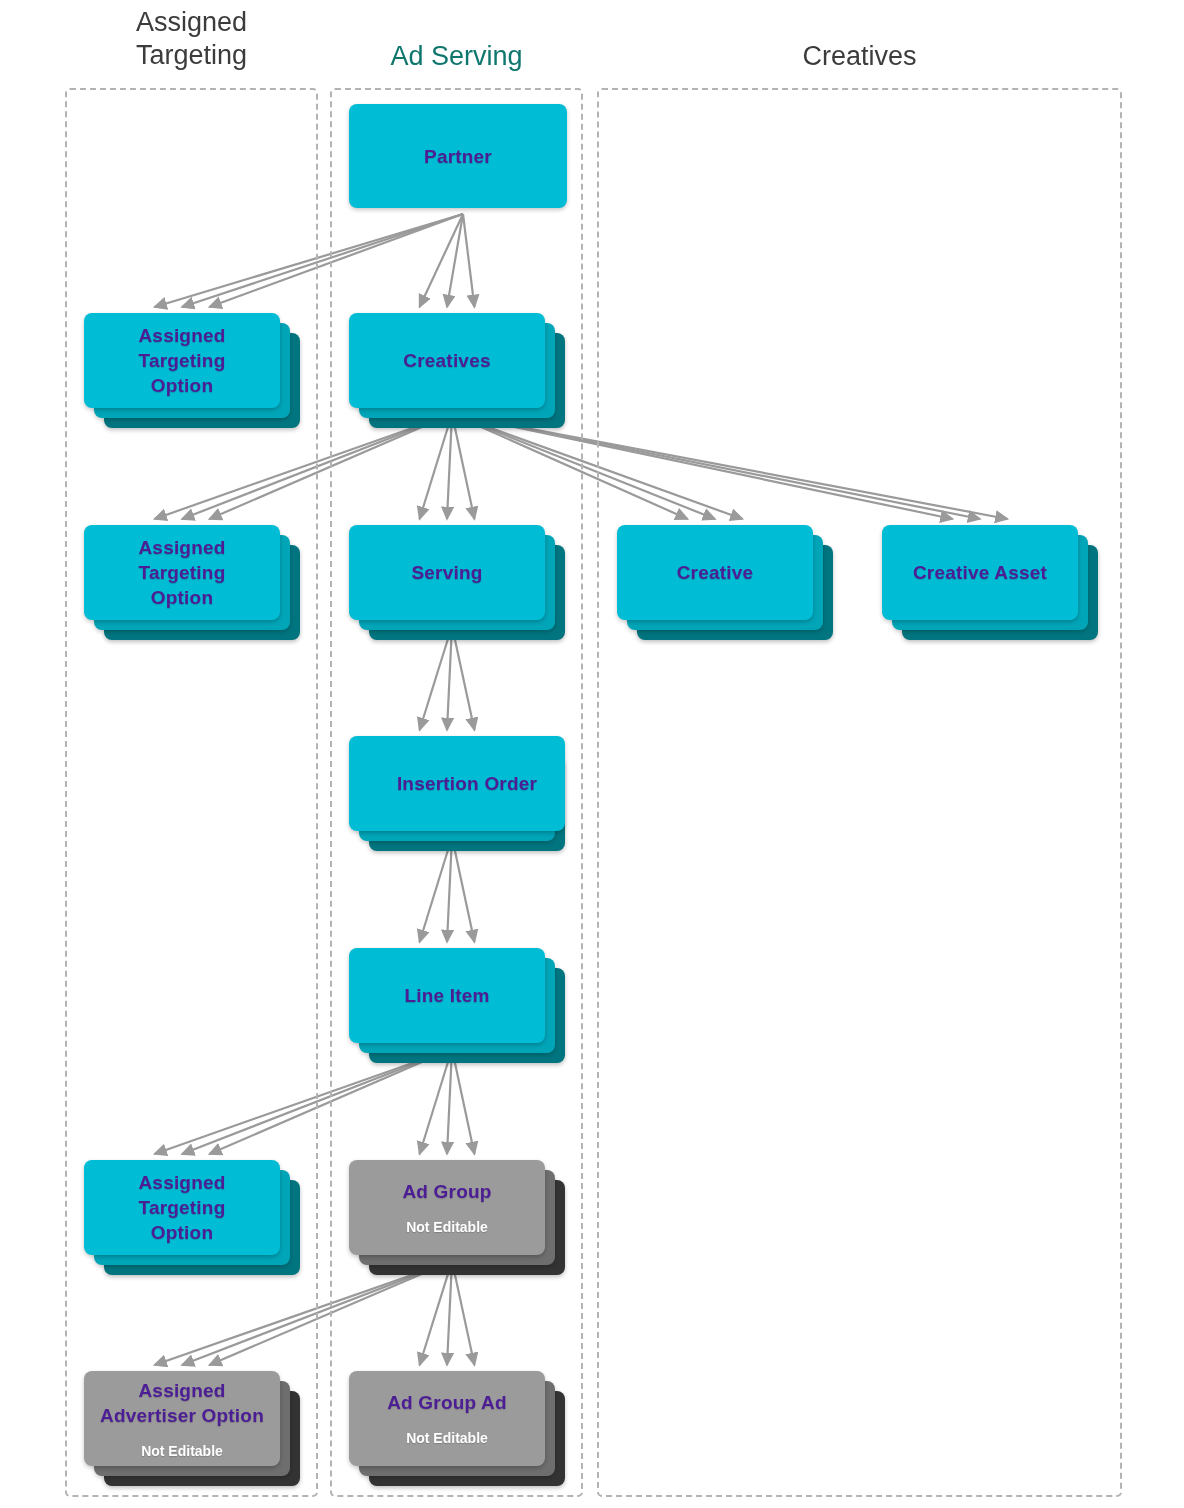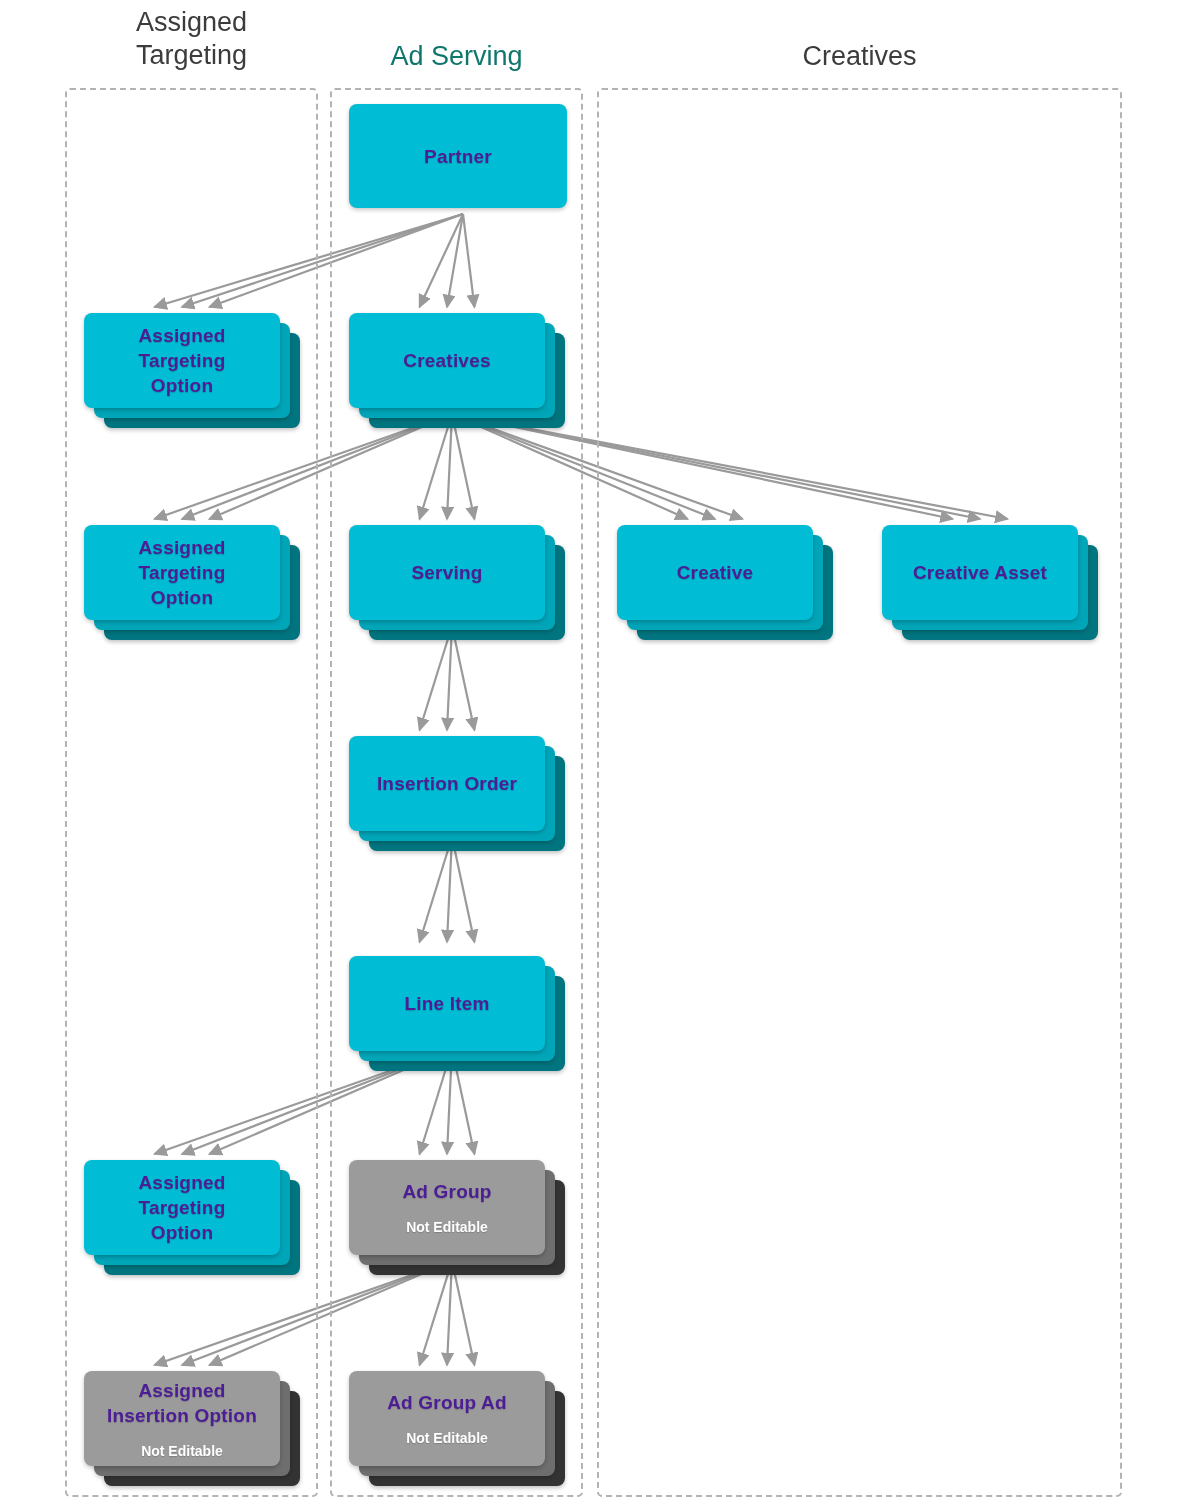--- a/index.html
+++ b/index.html
@@ -175,27 +175,27 @@
         <div class="layer" style="left: 10px; top: 10px; width: 196px; height: 95px; background: rgb(0, 165, 184); box-shadow: rgba(0, 0, 0, 0.2) 0px 2px 4px;"></div>
         <div class="card" style="background: rgb(0, 188, 212);">
           <div class="title">
             <div>Creative Asset</div>
           </div>
         </div>
       </div>
       <div class="node" style="left: 349px; top: 736px; width: 196px; height: 95px;">
         <div class="layer" style="left: 20px; top: 20px; width: 196px; height: 95px; background: rgb(0, 117, 127); box-shadow: rgba(0, 0, 0, 0.25) 0px 2px 4px;"></div>
         <div class="layer" style="left: 10px; top: 10px; width: 196px; height: 95px; background: rgb(0, 165, 184); box-shadow: rgba(0, 0, 0, 0.2) 0px 2px 4px;"></div>
-        <div class="card" style="background: rgb(0, 188, 212);">
+        <div class="card" style="background: rgb(0, 188, 212); padding-left: 20px;">
           <div class="title">
             <div>Insertion Order</div>
           </div>
         </div>
       </div>
-      <div class="node" style="left: 349px; top: 948px; width: 196px; height: 95px; margin-top: 8px;">
+      <div class="node" style="left: 349px; top: 948px; width: 196px; height: 95px;">
         <div class="layer" style="left: 20px; top: 20px; width: 196px; height: 95px; background: rgb(0, 117, 127); box-shadow: rgba(0, 0, 0, 0.25) 0px 2px 4px;"></div>
         <div class="layer" style="left: 10px; top: 10px; width: 196px; height: 95px; background: rgb(0, 165, 184); box-shadow: rgba(0, 0, 0, 0.2) 0px 2px 4px;"></div>
         <div class="card" style="background: rgb(0, 188, 212);">
           <div class="title">
             <div>Line Item</div>
           </div>
         </div>
       </div>
       <div class="node" style="left: 84px; top: 1160px; width: 196px; height: 95px;">
         <div class="layer" style="left: 20px; top: 20px; width: 196px; height: 95px; background: rgb(0, 117, 127); box-shadow: rgba(0, 0, 0, 0.25) 0px 2px 4px;"></div>
@@ -217,21 +217,21 @@
           </div>
           <div class="sub">Not Editable</div>
         </div>
       </div>
       <div class="node" style="left: 84px; top: 1371px; width: 196px; height: 95px;">
         <div class="layer" style="left: 20px; top: 20px; width: 196px; height: 95px; background: rgb(51, 51, 51); box-shadow: rgba(0, 0, 0, 0.25) 0px 2px 4px;"></div>
         <div class="layer" style="left: 10px; top: 10px; width: 196px; height: 95px; background: rgb(110, 110, 110); box-shadow: rgba(0, 0, 0, 0.2) 0px 2px 4px;"></div>
         <div class="card" style="background: rgb(155, 155, 155);">
           <div class="title">
             <div>Assigned</div>
-            <div>Insertion Option</div>
+            <div>Advertiser Option</div>
           </div>
           <div class="sub">Not Editable</div>
         </div>
       </div>
       <div class="node" style="left: 349px; top: 1371px; width: 196px; height: 95px;">
         <div class="layer" style="left: 20px; top: 20px; width: 196px; height: 95px; background: rgb(51, 51, 51); box-shadow: rgba(0, 0, 0, 0.25) 0px 2px 4px;"></div>
         <div class="layer" style="left: 10px; top: 10px; width: 196px; height: 95px; background: rgb(110, 110, 110); box-shadow: rgba(0, 0, 0, 0.2) 0px 2px 4px;"></div>
         <div class="card" style="background: rgb(155, 155, 155);">
           <div class="title">
             <div>Ad Group Ad</div>

